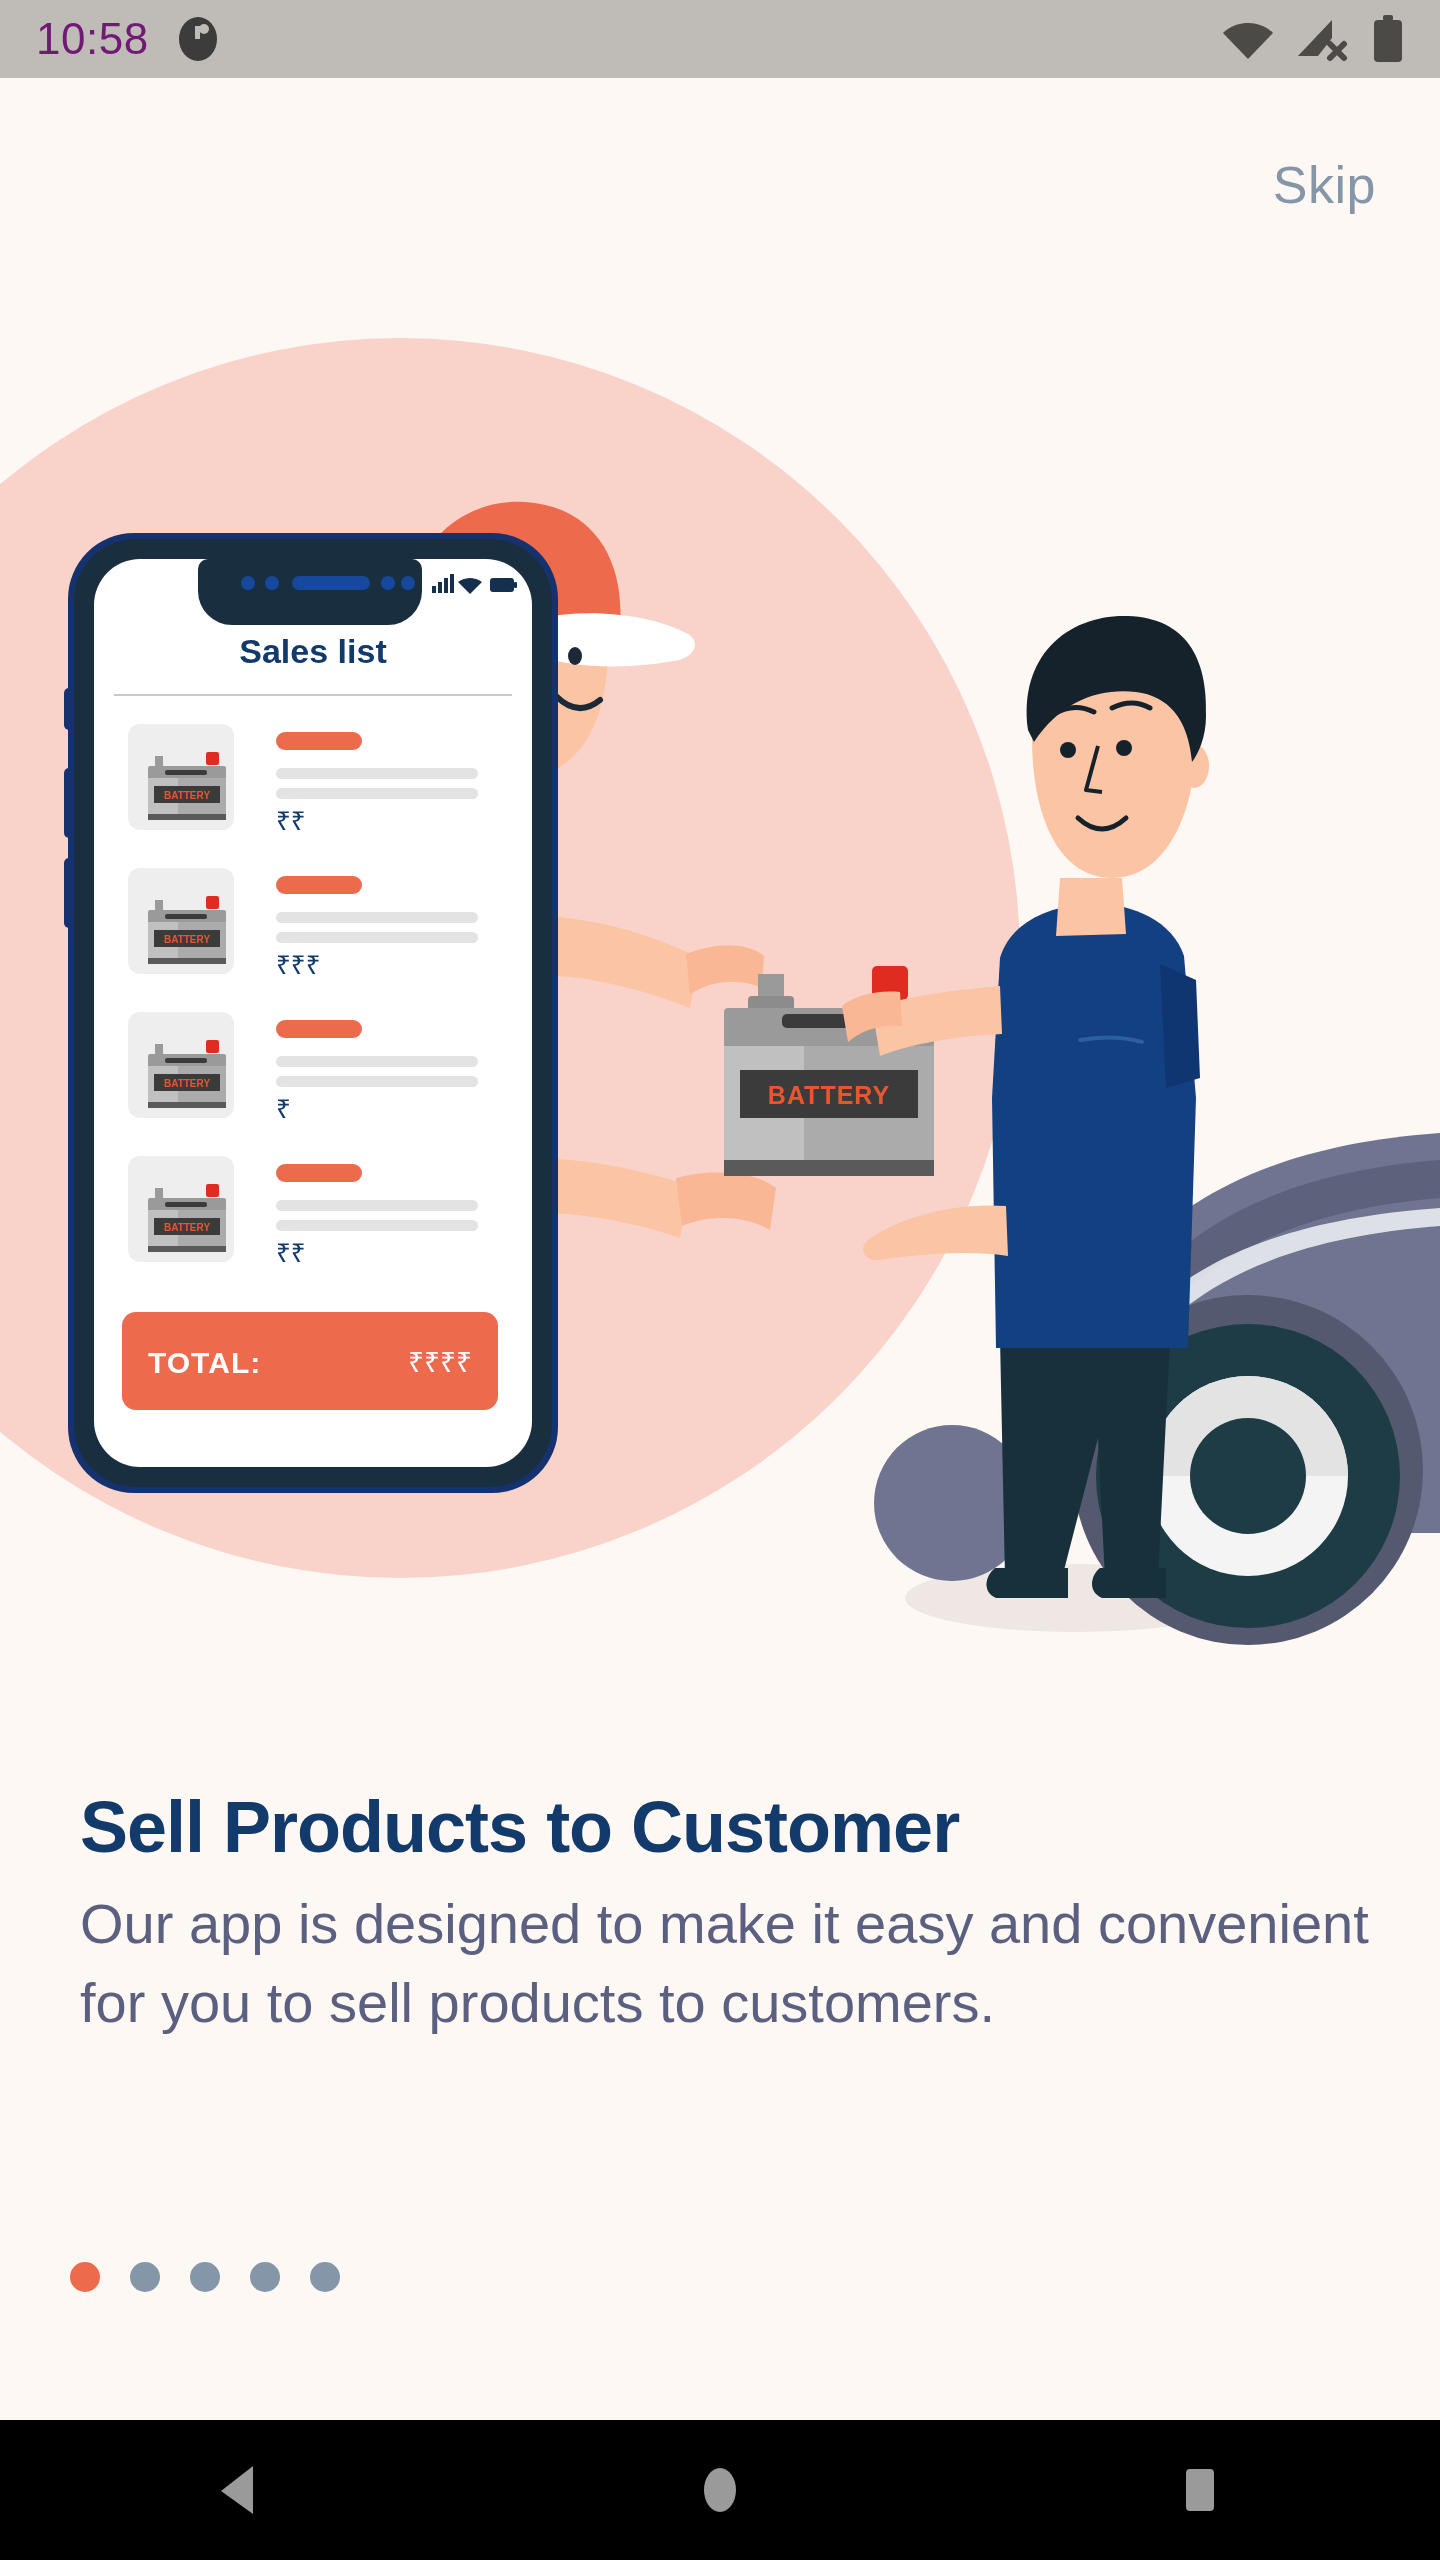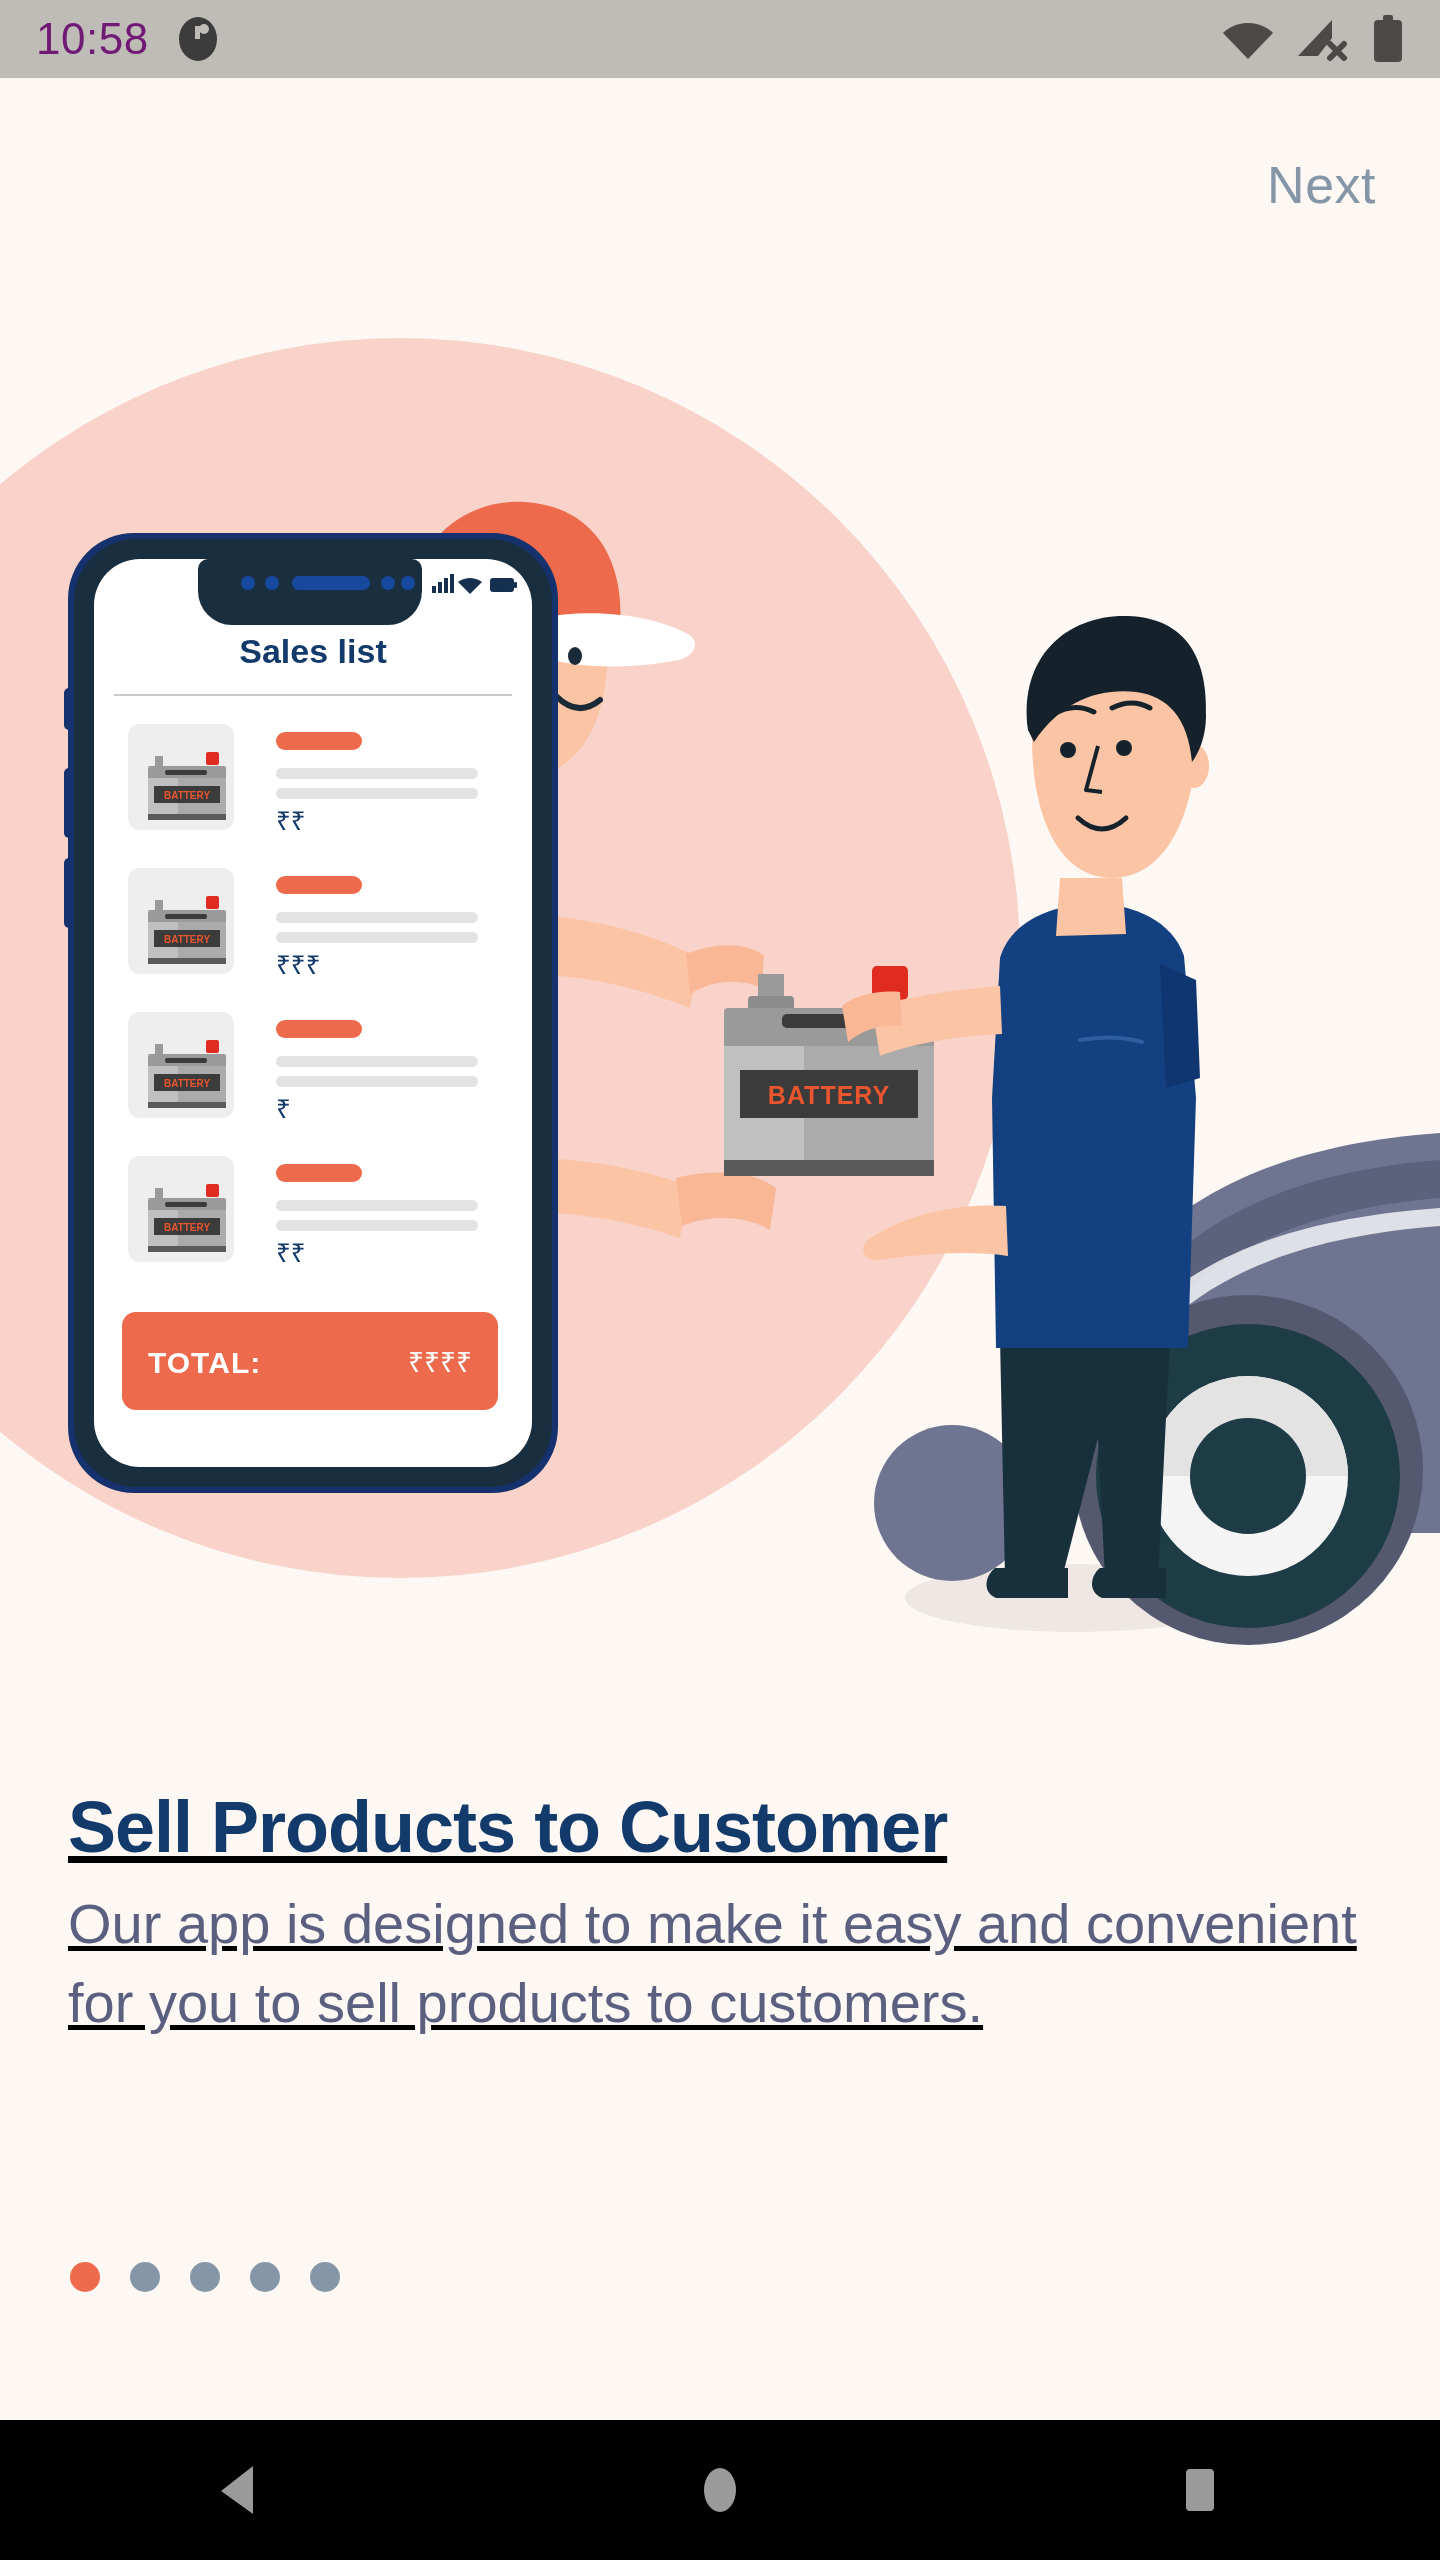--- a/index.html
+++ b/index.html
@@ -34,21 +34,21 @@
 
   
   #hero{
     position:absolute; top:78px; left:0; width:1440px; height:1680px;
     overflow:hidden;
   }
   #hero-svg{ position:absolute; top:0; left:0; }
 
   
   #text-block{
-    position:absolute; top:1790px; left:68px; width:1330px; z-index:20;text-decoration:underline;
+    position:absolute; top:1790px; left:80px; width:1330px; z-index:20;
   }
   #headline{
     font-size:72px; font-weight:bold; color:#123A6B;
     letter-spacing:-1px; line-height:1.05; white-space:nowrap;
   }
   #subtext{
     margin-top:18px; font-size:56px; color:#5C6080;
     line-height:1.42; font-weight:400; max-width:1320px;
   }
 
@@ -106,21 +106,21 @@
         <line x1="48" y1="28" x2="34" y2="42"></line>
       </g>
     </svg>
     <svg class="sb-ic" width="32" height="48" viewBox="0 0 32 48">
       <rect x="11" y="0" width="10" height="6" rx="2" fill="#4C4A47"></rect>
       <rect x="2" y="5" width="28" height="42" rx="4" fill="#4C4A47"></rect>
     </svg>
   </div>
 </div>
 
-<div id="skip-button">Next</div>
+<div id="skip-button">Skip</div>
 
 <div id="hero">
   <svg id="hero-svg" width="1440" height="1680" viewBox="0 0 1440 1680">
 
     <rect x="0" y="0" width="1440" height="1680" fill="#FDF8F3"></rect>
 
     <circle cx="400" cy="880" r="620" fill="#F9D3CA"></circle>
 
     <ellipse cx="1075" cy="1520" rx="170" ry="34" fill="#EFE7E3"></ellipse>
 

